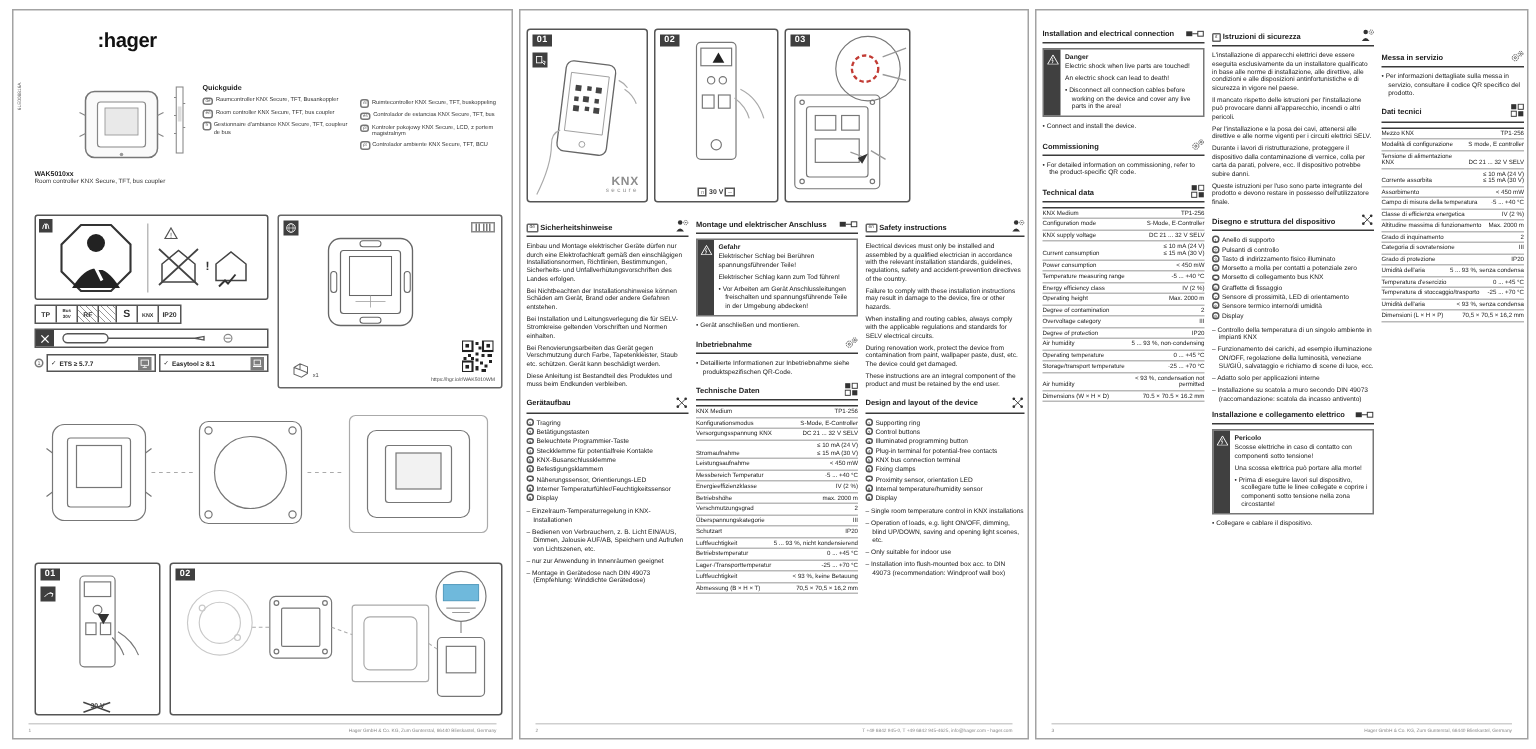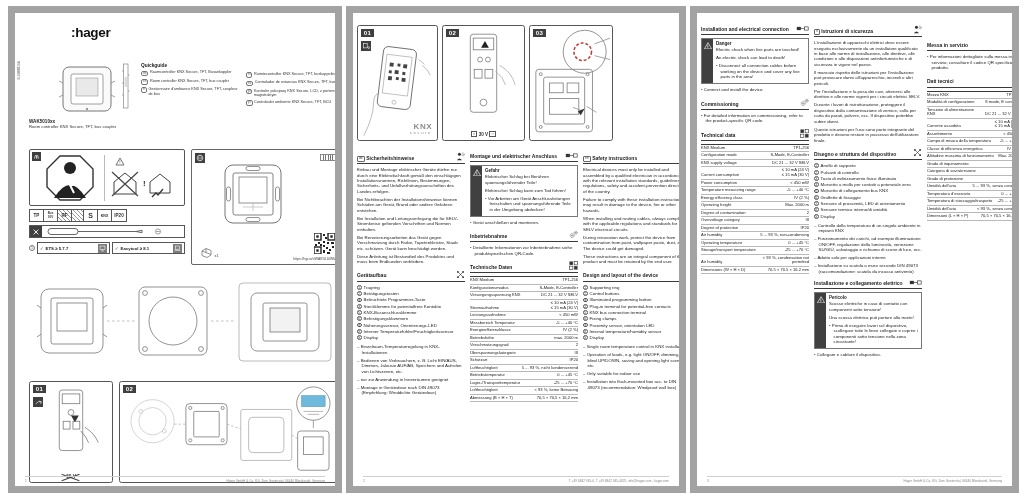--- a/index.html
+++ b/index.html
@@ -1,18 +1,18 @@
 <!DOCTYPE html>
 <html><head>
 <meta charset="utf-8">
 <style>
   *{box-sizing:border-box;margin:0;padding:0}
   html,body{width:1024px;height:499px;background:#fff}
   body{font-family:"Liberation Sans","DejaVu Sans",sans-serif;color:#222;position:relative;overflow:hidden}
-  .page{position:absolute;top:6px;height:487px;background:#fff;border:7px solid #a3a3a3;overflow:hidden}
+  .page{position:absolute;top:6px;height:487px;background:#fff;border:1px solid #a3a3a3;overflow:hidden}
   #p1{left:8px;width:334px}
   #p2{left:346px;width:340px}
   #p3{left:690px;width:329px}
 
   .t{font-size:4.4px;line-height:1.24;color:#222}
   p.t{margin:0 0 2.6px}
   .dash{padding-left:4.5px;text-indent:-4.5px}
   .dash::before{content:"– "}
   .bull{padding-left:4.5px;text-indent:-4.5px}
   .bull::before{content:"• "}

